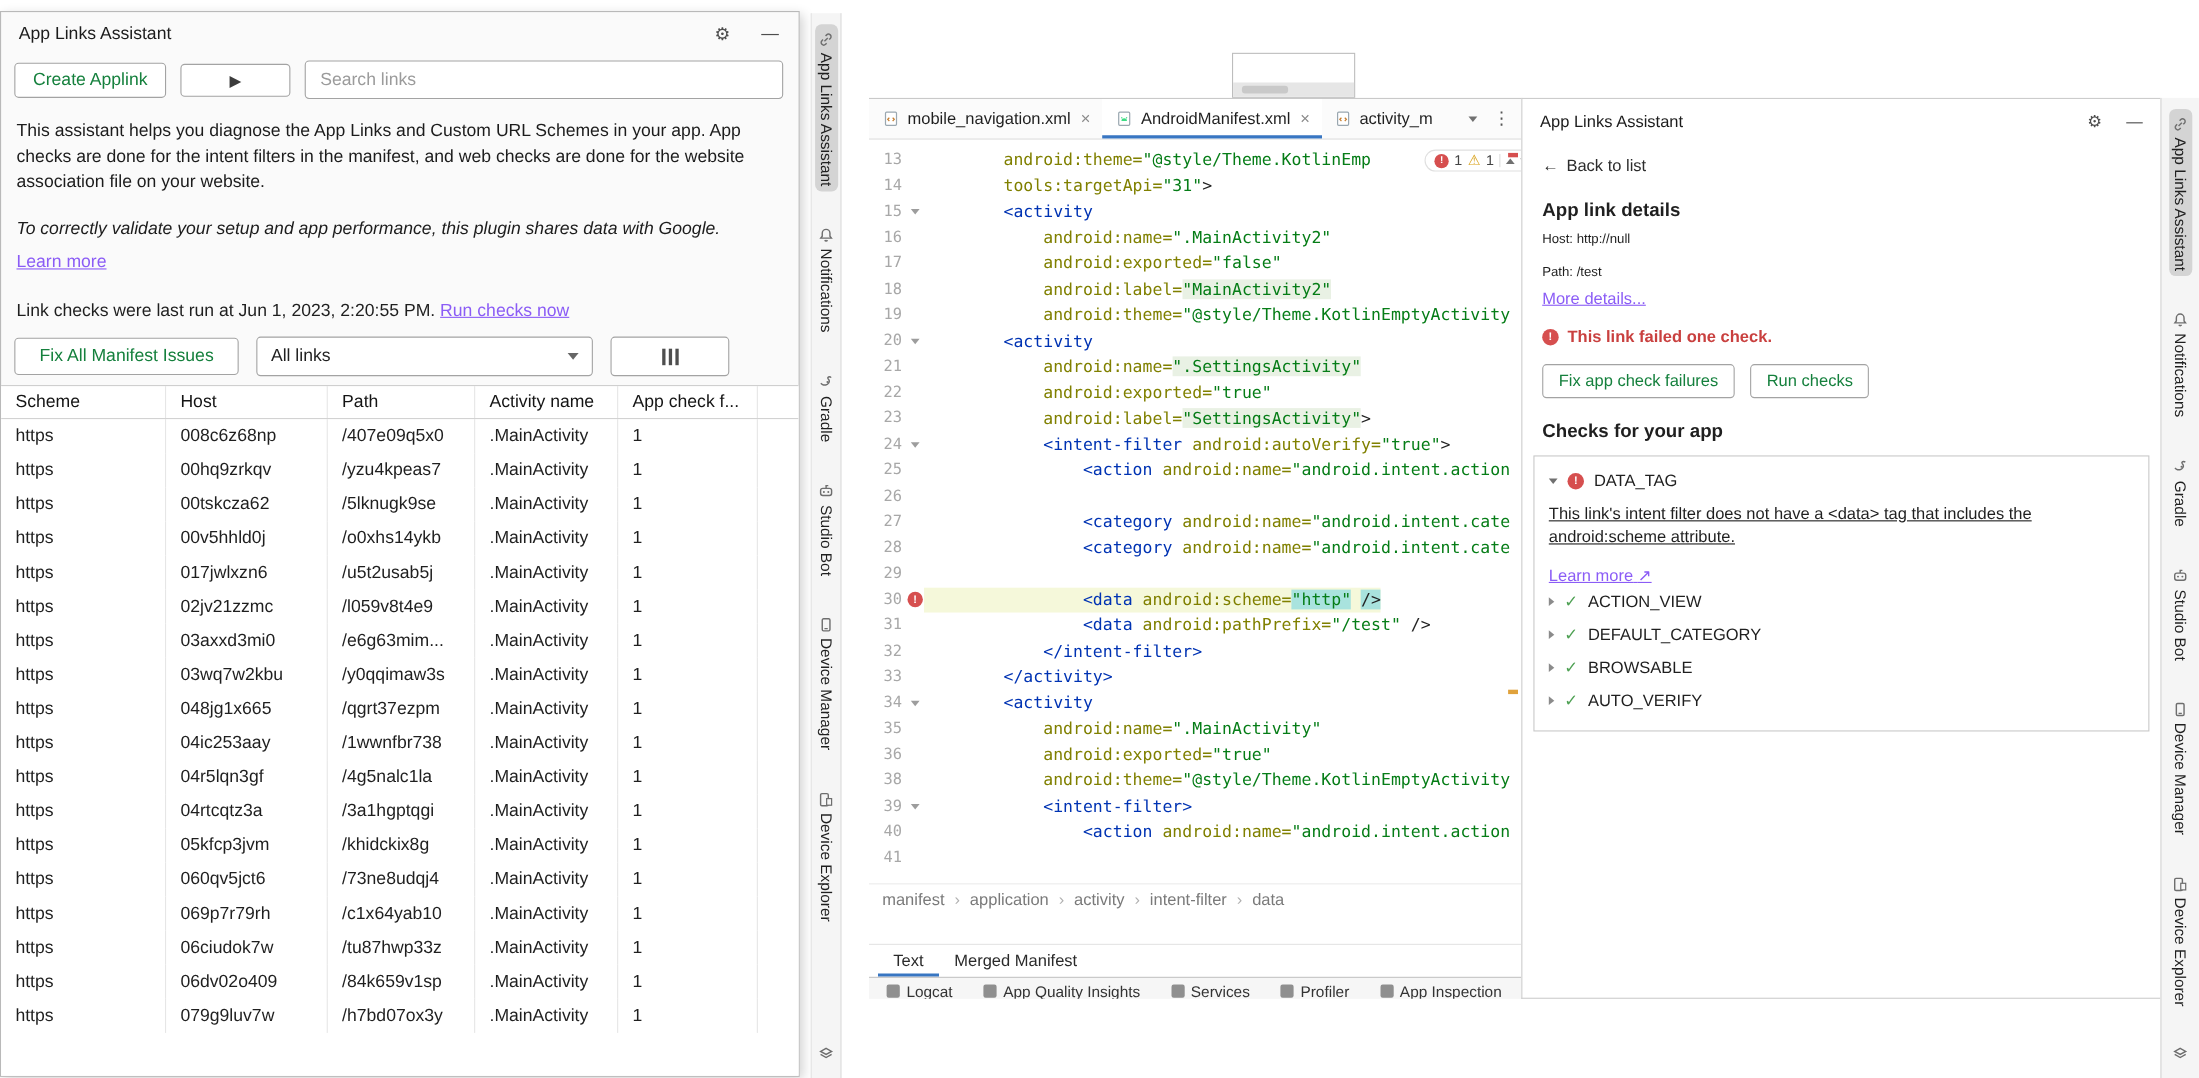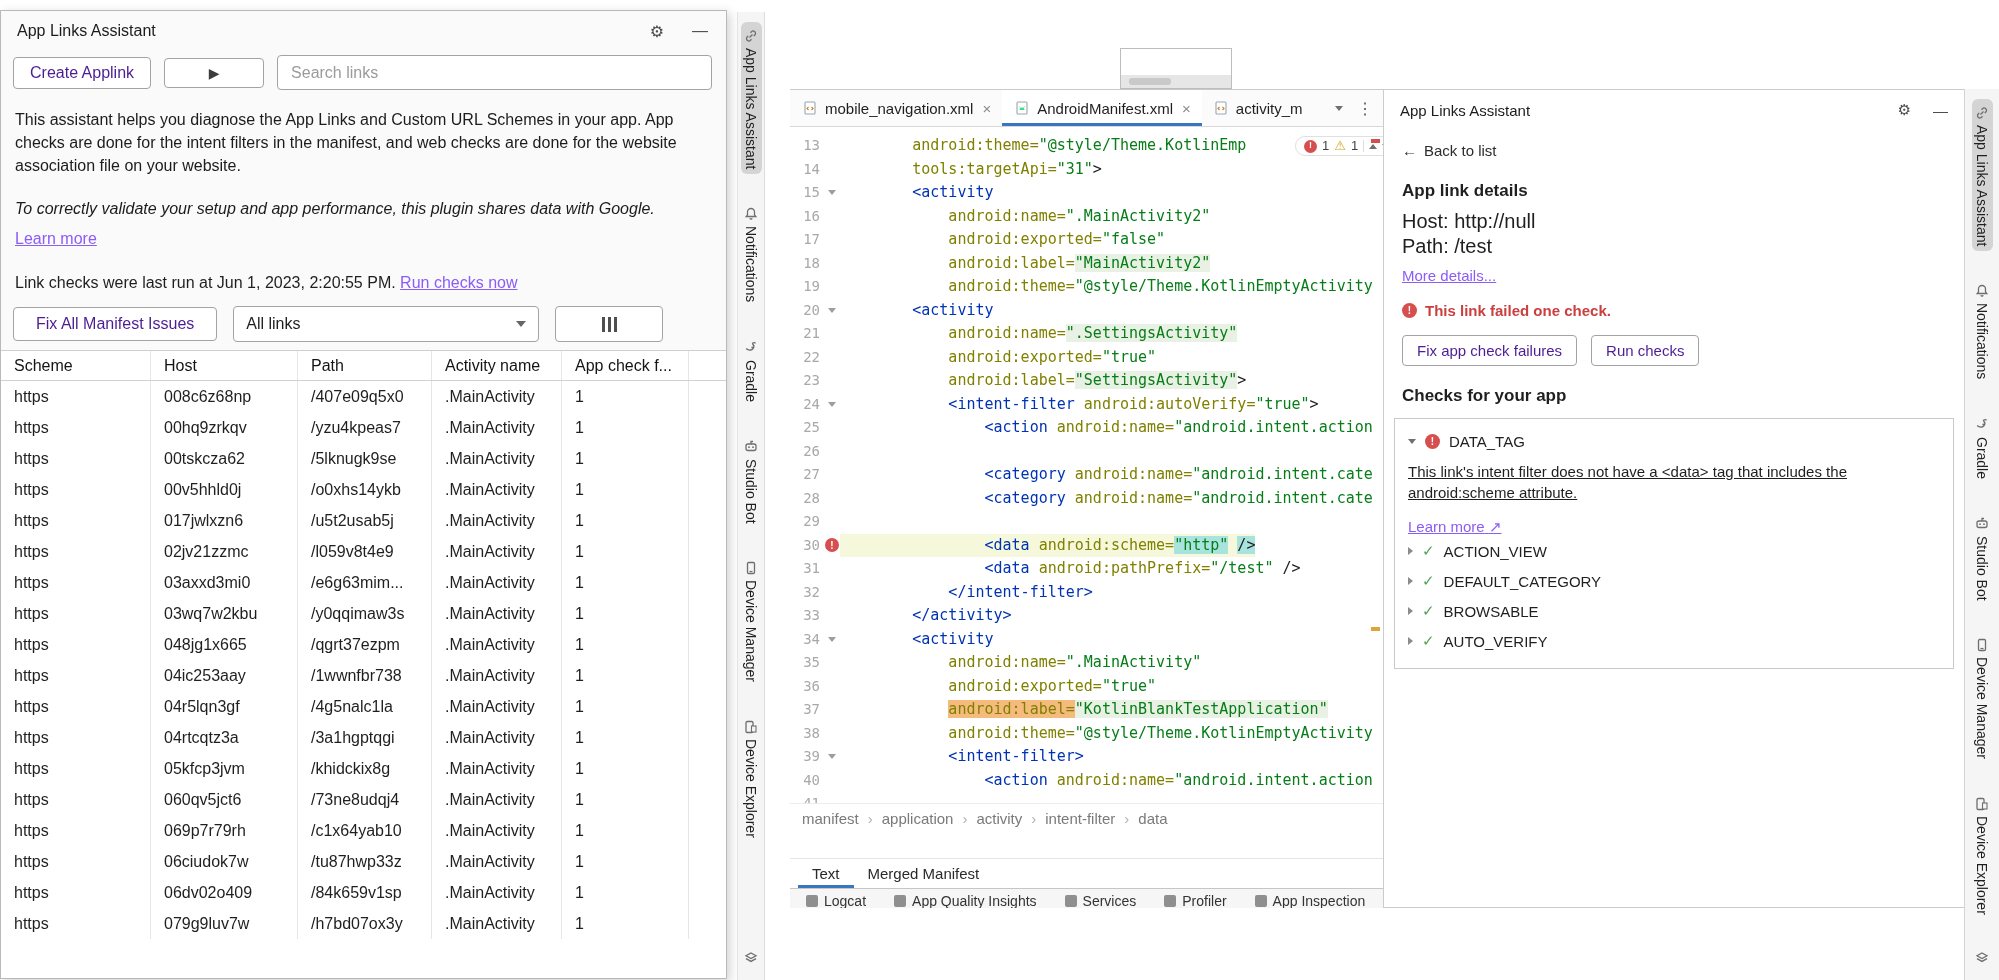--- a/index.html
+++ b/index.html
@@ -10,21 +10,21 @@
   
   .left-window { position:absolute; left:0; top:10px; width:727px; height:969px;
     background:#fafafa; border:1px solid #b9b9b9; box-shadow:3px 3px 10px rgba(0,0,0,.18);
     display:flex; flex-direction:column; }
   .lw-titlebar { height:40px; display:flex; align-items:center; padding:0 18px 0 16px; flex:none; }
   .lw-title { font-size:16px; color:#1c1c1c; }
   .win-icons { margin-left:auto; display:flex; gap:28px; color:#4d4d4d; font-size:16px; align-items:center; }
   .win-icons span { cursor:default; }
   .lw-toolbar { display:flex; align-items:center; gap:13px; padding:4px 14px 12px 12px; flex:none; }
   .btn { background:#fff; border:1px solid #a3a3a3; border-radius:4px; font-size:16px;
-         padding:6px 16px; color:#4c1d95; white-space:nowrap; }
+         padding:6px 16px; color:#15803d; white-space:nowrap; }
   .play-btn { width:100px; text-align:center; padding:6px 0; color:#3c3c3c; font-size:14px; }
   .search-input { flex:1; height:35px; border:1px solid #a3a3a3; border-radius:4px;
          background:#fff; padding:0 13px; font-size:16px; font-family:"Liberation Sans",sans-serif; color:#222; }
   .search-input::placeholder { color:#9b9b9b; }
   .lw-desc { margin:6px 16px 0 14px; font-size:16px; line-height:23px; color:#1c1c1c; }
   .lw-desc2 { margin-top:20px;font-style:italic; }
   .link { color:#8b5cf6; text-decoration:underline; cursor:pointer; }
   .lw-learn { margin:10px 14px 0; font-size:16px; }
   .lw-lastrun { margin:26px 14px 0; font-size:16px; }
   .lw-controls { margin:14px 12px 8px; display:flex; align-items:center; gap:16px; flex:none; }
@@ -114,22 +114,22 @@
   .bb-item { display:flex; align-items:flex-start; gap:6px; font-size:14px; color:#333; height:30px; white-space:nowrap; }
   .bb-ico { width:12px; height:12px; background:#8f8f8f; border-radius:2px; margin-top:2px; flex:none; }
 
   
   .right-panel { position:absolute; left:1383px; top:89px; width:581px; height:819px; background:#fff;
       border:1px solid #cccccc; border-right:none; overflow:hidden; }
   .rp-header { height:40px; display:flex; align-items:center; padding:0 16px; }
   .rp-title { font-size:15px; color:#1c1c1c; }
   .rp-back { margin:12px 0 0 18px; font-size:15px; color:#2c2c2c; display:flex; align-items:center; gap:7px; }
   .rp-details-title { margin:22px 0 0 18px; font-size:17px; font-weight:bold; }
-  .rp-line { margin:9px 0 0 18px; font-size:20px; }
-  .rp-line.tight { margin-top:2px; }
+  .rp-line { margin:9px 0 0 18px; font-size:12px; }
+  .rp-line.tight { margin-top:16px; }
   .rp-more { margin:9px 0 0 18px; font-size:15px; }
   .rp-failed { margin:18px 0 0 18px; display:flex; align-items:center; gap:8px;
       color:#c9403f; font-weight:bold; font-size:15px; }
   .err-ico { width:15px; height:15px; border-radius:50%; background:#d64f4f; color:#fff; font-size:10px;
       font-weight:bold; display:inline-flex; align-items:center; justify-content:center; flex:none; }
   .rp-buttons { margin:16px 0 0 18px; display:flex; gap:14px; }
   .rp-buttons .btn { font-size:15px; padding:6px 14px; }
   .rp-checks-title { margin:20px 0 0 18px; font-size:17px; font-weight:bold; }
   .rp-checks-desc { margin:10px 20px 0 18px; font-size:15px; line-height:21px; color:#1f1f1f; }
   .checks-box { margin:12px 10px 0; border:1px solid #c9c9c9; background:#fff; padding:8px 0 12px; }
@@ -467,21 +467,20 @@
       <div class="cl"><span class="ln">27</span><span class="gut"></span><span class="ct"><span class="ct-inner" style="padding-left: 16ch;"><span class="tok-t">&lt;category</span><span class="tok-p"> </span><span class="tok-a">android:name=</span><span class="tok-v">"android.intent.cate</span></span></span></div>
       <div class="cl"><span class="ln">28</span><span class="gut"></span><span class="ct"><span class="ct-inner" style="padding-left: 16ch;"><span class="tok-t">&lt;category</span><span class="tok-p"> </span><span class="tok-a">android:name=</span><span class="tok-v">"android.intent.cate</span></span></span></div>
       <div class="cl"><span class="ln">29</span><span class="gut"></span><span class="ct"><span class="ct-inner" style="padding-left: 0ch;"></span></span></div>
       <div class="cl"><span class="ln">30</span><span class="gut"><span class="gut-err">!</span></span><span class="ct"><span class="ct-inner linebg" style="padding-left: 16ch;"><span class="tok-t">&lt;data</span><span class="tok-p"> </span><span class="tok-a">android:scheme=</span><span class="tok-v bg-teal">"http"</span><span class="tok-p"> </span><span class="tok-p bg-teal">/&gt;</span></span></span></div>
       <div class="cl"><span class="ln">31</span><span class="gut"></span><span class="ct"><span class="ct-inner" style="padding-left: 16ch;"><span class="tok-t">&lt;data</span><span class="tok-p"> </span><span class="tok-a">android:pathPrefix=</span><span class="tok-v">"/test"</span><span class="tok-p"> /&gt;</span></span></span></div>
       <div class="cl"><span class="ln">32</span><span class="gut"></span><span class="ct"><span class="ct-inner" style="padding-left: 12ch;"><span class="tok-t">&lt;/intent-filter&gt;</span></span></span></div>
       <div class="cl"><span class="ln">33</span><span class="gut"></span><span class="ct"><span class="ct-inner" style="padding-left: 8ch;"><span class="tok-t">&lt;/activity&gt;</span></span></span></div>
       <div class="cl"><span class="ln">34</span><span class="gut"><span class="fold-marker"></span></span><span class="ct"><span class="ct-inner" style="padding-left: 8ch;"><span class="tok-t">&lt;activity</span></span></span></div>
       <div class="cl"><span class="ln">35</span><span class="gut"></span><span class="ct"><span class="ct-inner" style="padding-left: 12ch;"><span class="tok-a">android:name=</span><span class="tok-v">".MainActivity"</span></span></span></div>
       <div class="cl"><span class="ln">36</span><span class="gut"></span><span class="ct"><span class="ct-inner" style="padding-left: 12ch;"><span class="tok-a">android:exported=</span><span class="tok-v">"true"</span></span></span></div>
-      <div class="cl"><span class="ln">37</span><span class="gut"></span><span class="ct"><span class="ct-inner" style="padding-left: 12ch;"><span class="tok-a bg-orange">android:label=</span><span class="tok-v bg-soft">"KotlinBlankTestApplication"</span></span></span></div>
       <div class="cl"><span class="ln">38</span><span class="gut"></span><span class="ct"><span class="ct-inner" style="padding-left: 12ch;"><span class="tok-a">android:theme=</span><span class="tok-v">"@style/Theme.KotlinEmptyActivity</span></span></span></div>
       <div class="cl"><span class="ln">39</span><span class="gut"><span class="fold-marker"></span></span><span class="ct"><span class="ct-inner" style="padding-left: 12ch;"><span class="tok-t">&lt;intent-filter&gt;</span></span></span></div>
       <div class="cl"><span class="ln">40</span><span class="gut"></span><span class="ct"><span class="ct-inner" style="padding-left: 16ch;"><span class="tok-t">&lt;action</span><span class="tok-p"> </span><span class="tok-a">android:name=</span><span class="tok-v">"android.intent.action</span></span></span></div>
       <div class="cl"><span class="ln">41</span><span class="gut"></span><span class="ct"><span class="ct-inner" style="padding-left: 0ch;"></span></span></div>
     </div>
   <div class="stripe-mark red" style="top:12px;"></div>
   <div class="stripe-mark" style="top:500px;"></div>
 </div>
 
 <div class="breadcrumb-bar">

